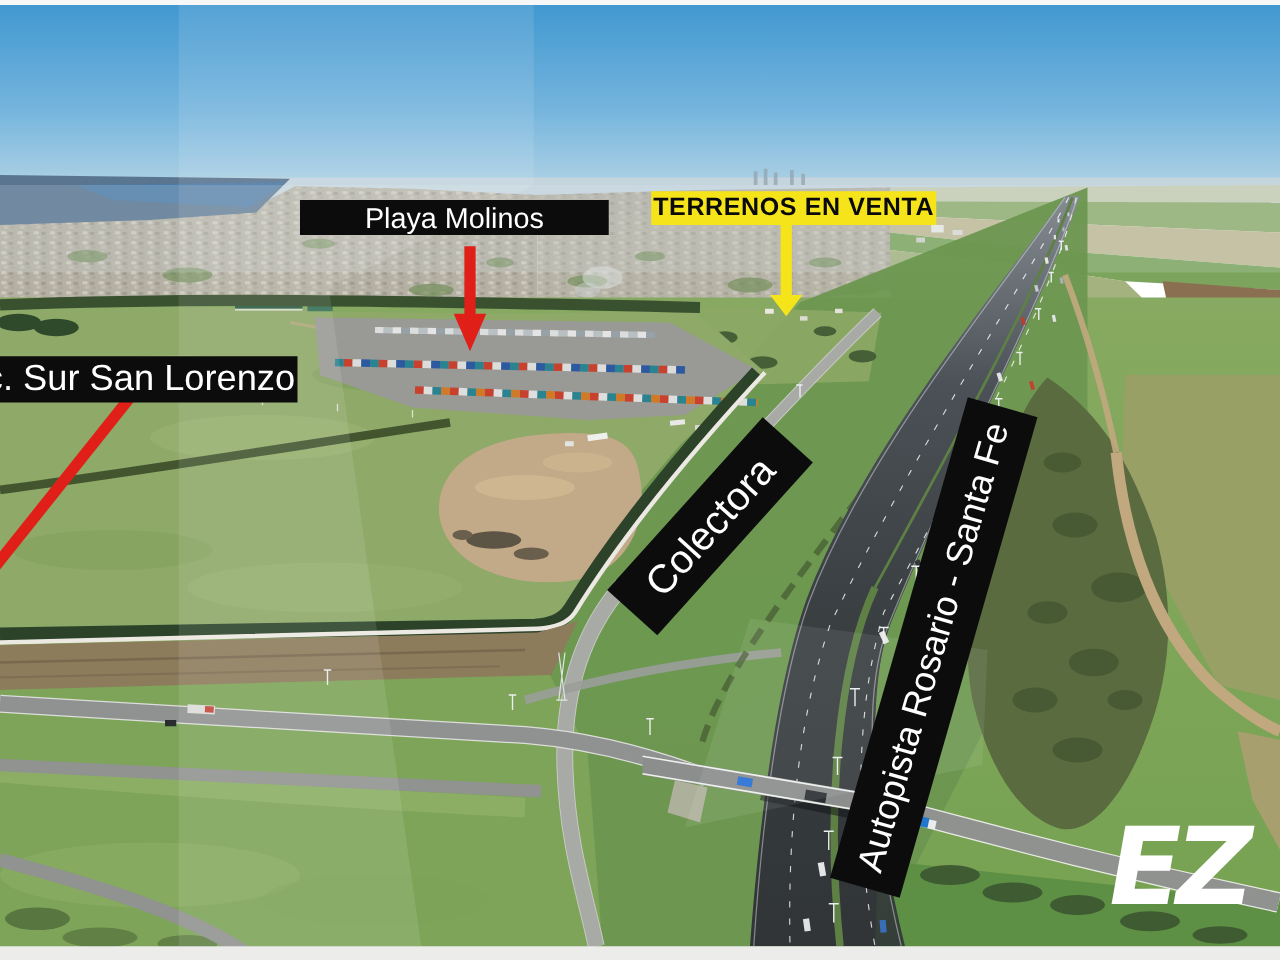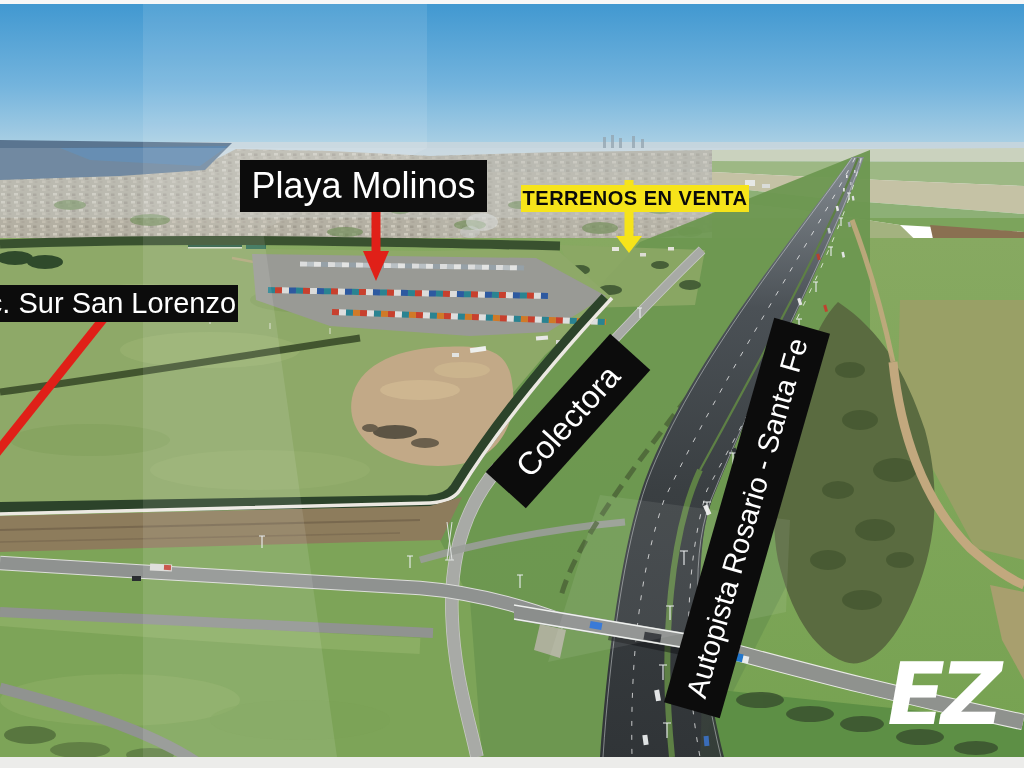--- a/index.html
+++ b/index.html
@@ -1,26 +1,26 @@
 <!DOCTYPE html>
 <html><head>
 <meta charset="utf-8">
 <style>
   html,body{margin:0;padding:0;background:#d8d8d8;}
   .stage{position:relative;width:1024px;height:768px;overflow:hidden;background:#fff;
          font-family:"Liberation Sans",sans-serif;}
   svg.scene{position:absolute;left:0;top:0;display:block;}
   .lbl{position:absolute;display:flex;align-items:center;justify-content:center;
        background:#0c0c0c;color:#fff;white-space:nowrap;}
-  #lbl-playa{left:240px;top:160px;width:247px;height:52px;font-size:36px;}
+  #lbl-playa{left:240px;top:160px;width:247px;height:28px;font-size:23px;}
   #lbl-acceso{left:-14px;top:285px;width:252px;height:37px;font-size:29px;}
   #lbl-colectora{left:475px;top:394px;width:186px;height:54px;font-size:32px;transform:rotate(-48deg);}
   #lbl-autopista{left:547px;top:489px;width:400px;height:58px;font-size:29px;transform:rotate(-74deg);}
   #lbl-terrenos{left:521px;top:153px;width:228px;height:27px;background:#f6e41a;color:#0a0a0a;
-                font-weight:bold;font-size:20px;letter-spacing:.5px;margin-top:32px;}
+                font-weight:bold;font-size:20px;letter-spacing:.5px;}
   .ez{position:absolute;left:882px;top:644px;width:120px;height:100px;display:flex;
       align-items:center;justify-content:center;color:#ffffff;font-weight:bold;font-size:86px;
       letter-spacing:-5px;transform:skewX(-10deg);font-family:"DejaVu Sans",sans-serif;line-height:1;}
 </style>
 </head>
 <body>
 
 <div class="stage">
 
 <svg class="scene" width="1024" height="768" viewBox="0 0 1024 768">

